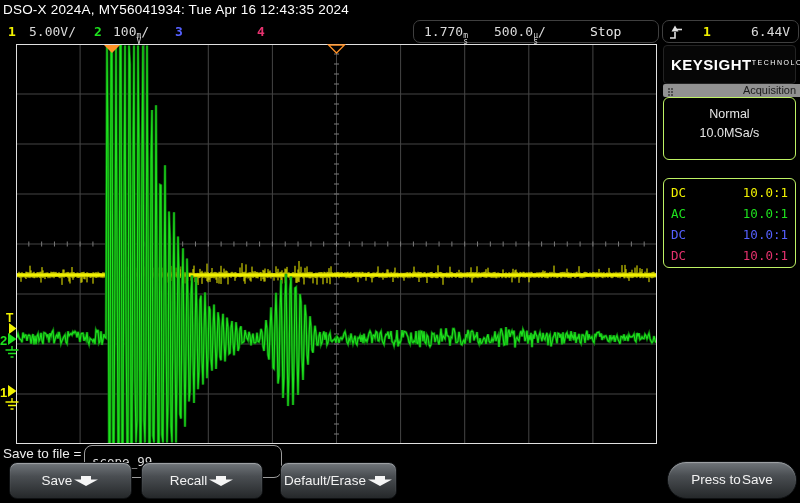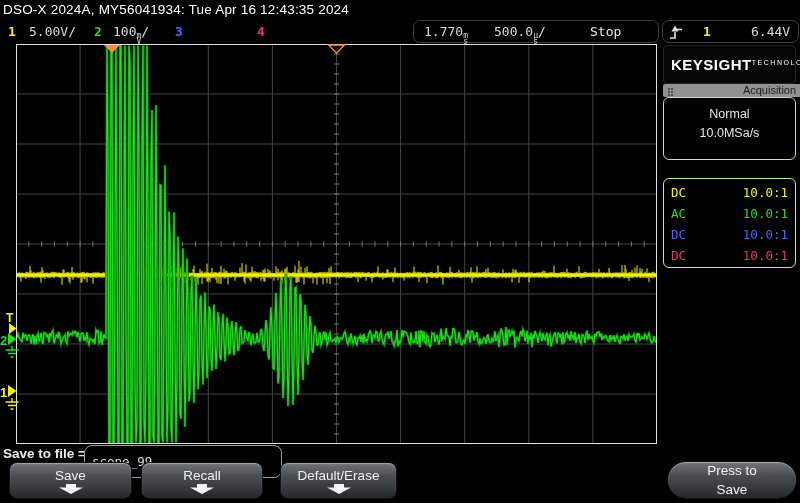--- a/index.html
+++ b/index.html
@@ -40,29 +40,29 @@
   #acq-box .ln1{margin-top:9px;} #acq-box .ln2{margin-top:5px;}
   #ch-header{top:121px;} #ch-box{top:134px;height:90px;padding-top:3px;}
   .ch-row{display:flex;justify-content:space-between;padding:0 7px;height:21px;
           line-height:21px;font-family:"DejaVu Sans Mono",monospace;font-size:12.5px;}
   .grip{position:absolute;top:4px;width:2px;height:2px;background:#4e4e4e;
         box-shadow:0 3px #4e4e4e,0 6px #4e4e4e,3px 0 #4e4e4e,3px 3px #4e4e4e,3px 6px #4e4e4e;}
   .grip.gl{left:5px;} .grip.gr{right:8px;}
 
   
   #bottom-bar{left:0;top:444px;width:800px;height:59px;background:#000;}
-  #save-label{position:absolute;left:3px;top:2px;font-size:13.5px;color:#ececec;font-weight:bold;}
+  #save-label{position:absolute;left:3px;top:2px;font-size:13.5px;color:#ececec;}
   #filename-box{position:absolute;left:84px;top:1px;width:182px;height:15px;
                 border:1.5px solid #9c9c9c;border-radius:8px;background:#000;
                 color:#dcdcdc;font-family:"DejaVu Sans Mono",monospace;font-size:12.5px;
                 line-height:15px;padding:8px 7px;}
   .softkey{position:absolute;top:18px;height:37px;border-radius:8px;
            background:linear-gradient(180deg,#71767b 0%,#4a4e52 38%,#25282a 100%);
            border:1px solid #0f1113;box-shadow:inset 0 1px 1px rgba(255,255,255,.35);
-           color:#f2f2f2;font-size:13.5px;display:flex;flex-direction:column;
+           color:#f2f2f2;font-size:13.5px;display:flex;flex-direction:row;
            align-items:center;justify-content:center;gap:1px;box-sizing:border-box;}
   #sk-save{left:9px;width:123px;} #sk-recall{left:141px;width:122px;}
   #sk-default{left:280px;width:117px;}
   #press-save{left:667px;width:130px;height:38px;top:17px;line-height:1.3;border-radius:19px;}
 </style>
 </head>
 <body>
 
 <div class="abs" id="title-bar">DSO-X 2024A, MY56041934: Tue Apr 16 12:43:35 2024</div>
 

